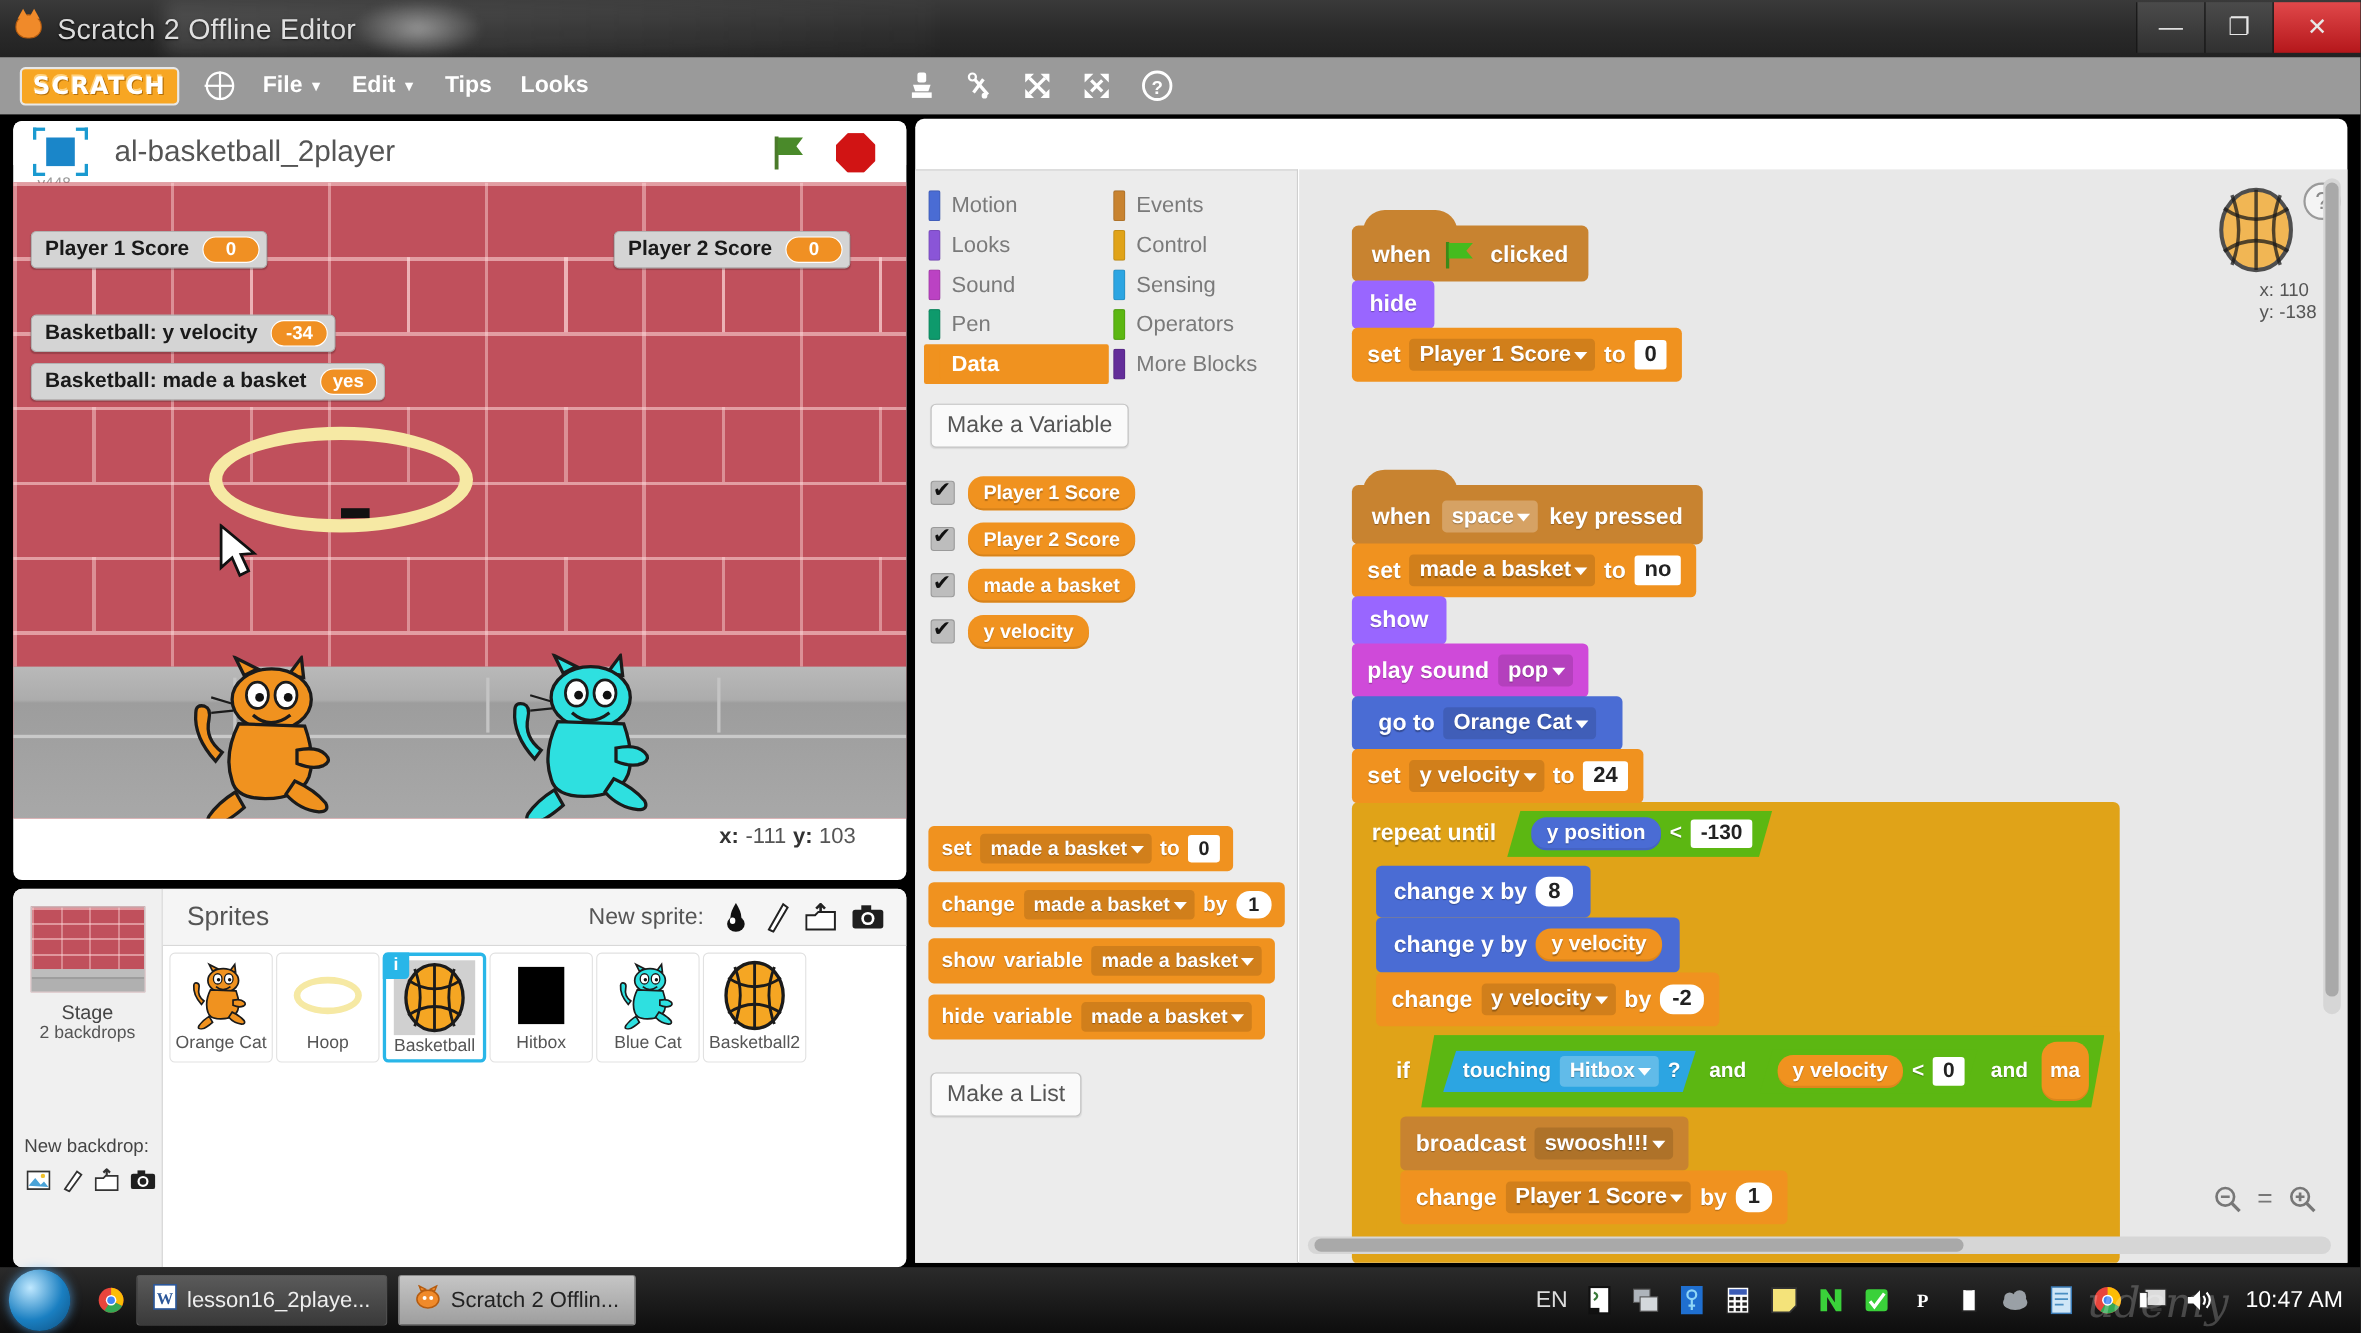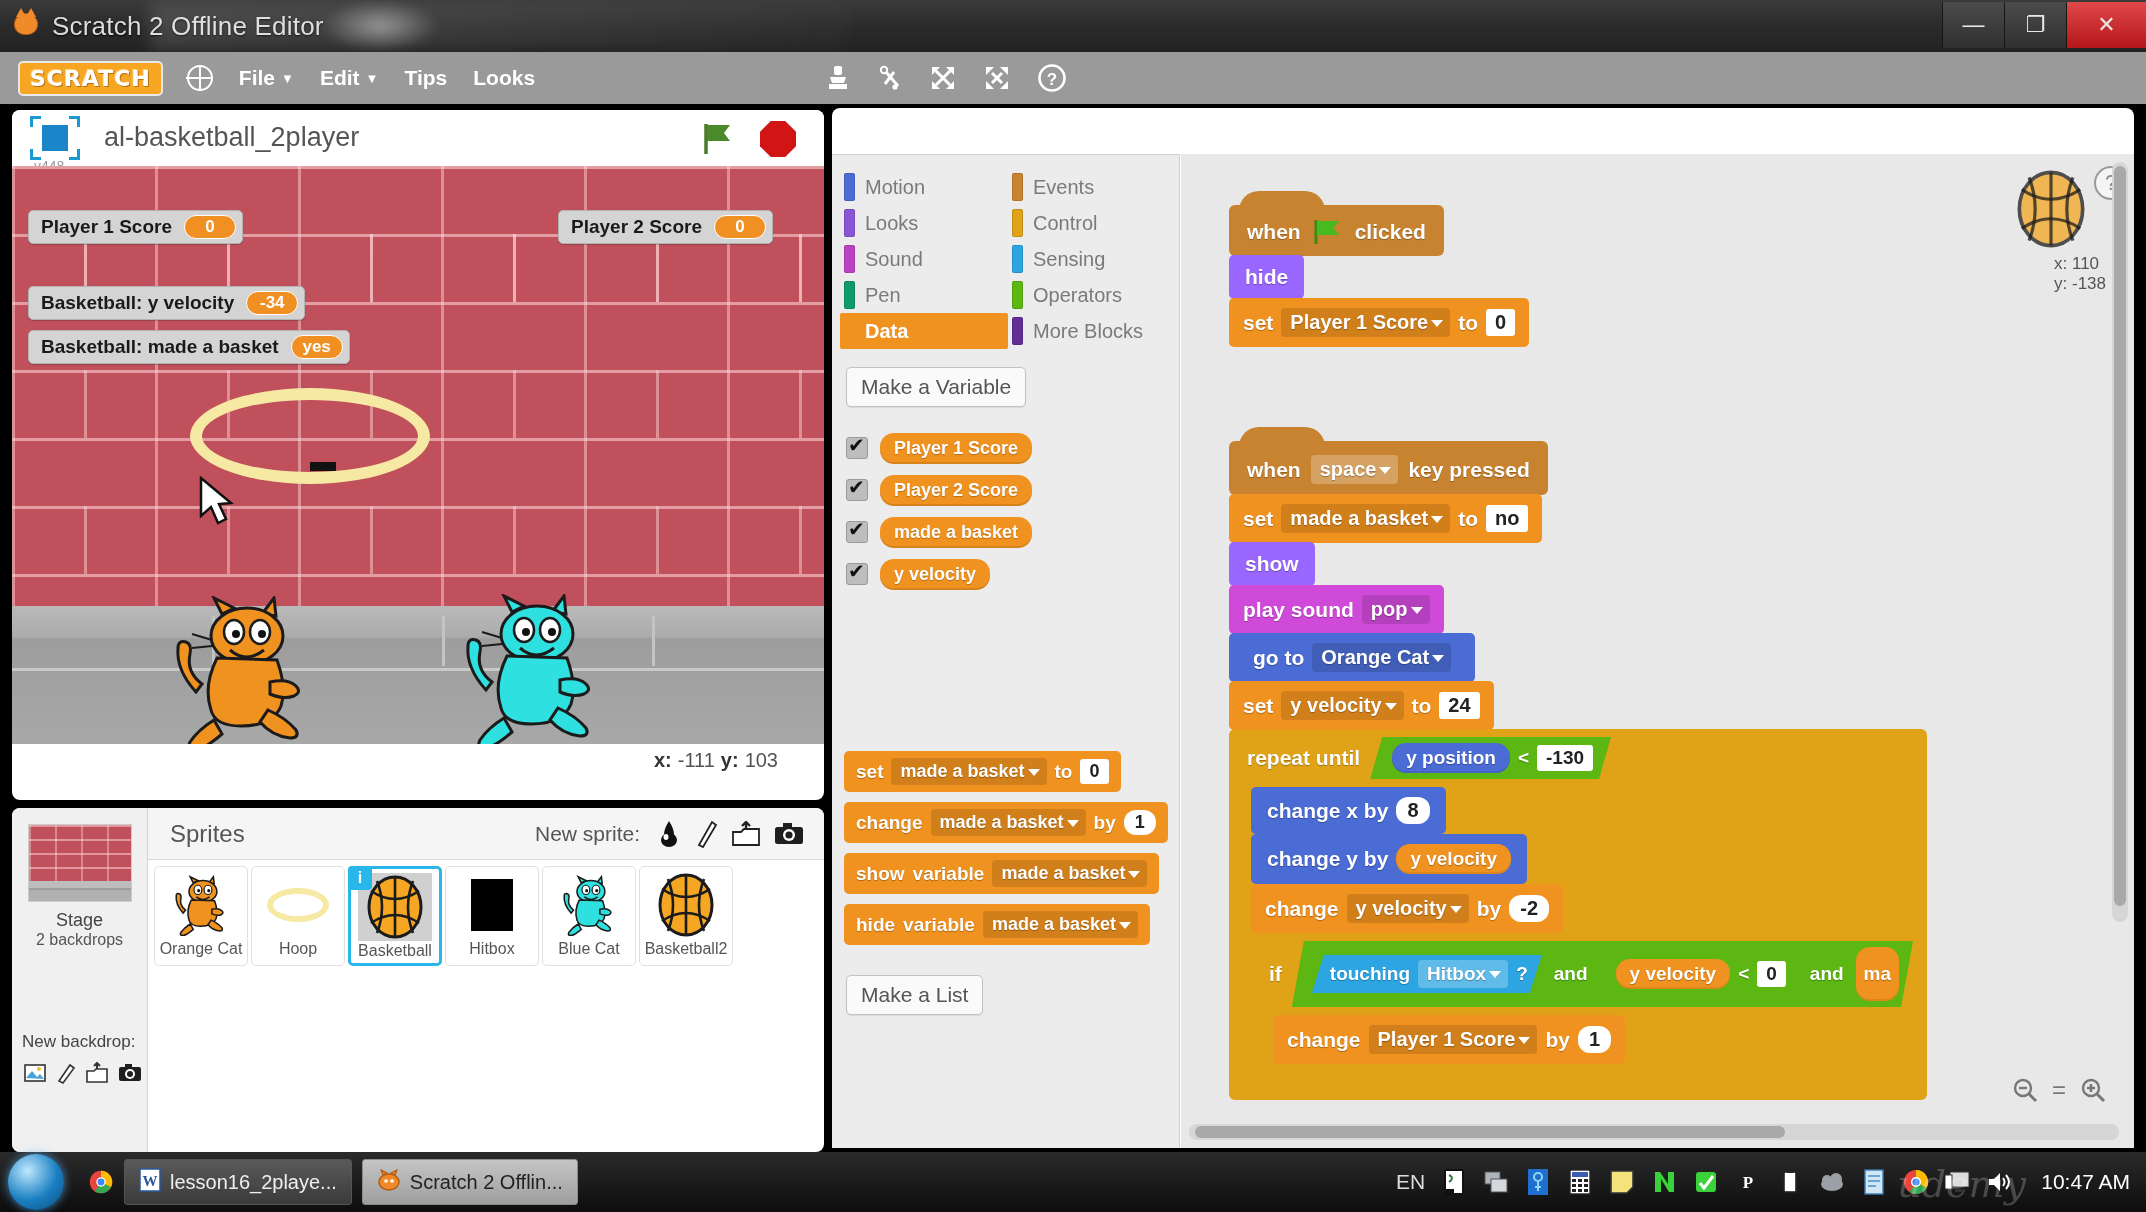--- a/index.html
+++ b/index.html
@@ -932,20 +932,24 @@
                     <span class="hexblk" style="background:#5cb712; padding:5px 12px 5px 16px;">
                       <span class="reporter">y velocity</span>
                       <span>&lt;</span>
                       <span class="txt-field" style="font-size:19px">0</span>
                     </span>
                     <span>and</span>
                     <span class="reporter" style="padding:16px 8px">ma</span>
                   </span>
                 </div>
                 <div class="c-body">
+                  <div class="blk events" style="font-size:21px; padding:10px 14px;">
+                    <span>broadcast</span>
+                    <span class="drop" style="font-size:20px">swoosh!!!</span>
+                  </div>
                   <div class="blk data" style="font-size:21px; padding:10px 14px;">
                     <span>change</span>
                     <span class="drop" style="font-size:20px">Player 1 Score</span>
                     <span>by</span>
                     <span class="num-field" style="font-size:20px">1</span>
                   </div>
                 </div>
                 <div class="c-foot"></div>
               </div>
             </div>

